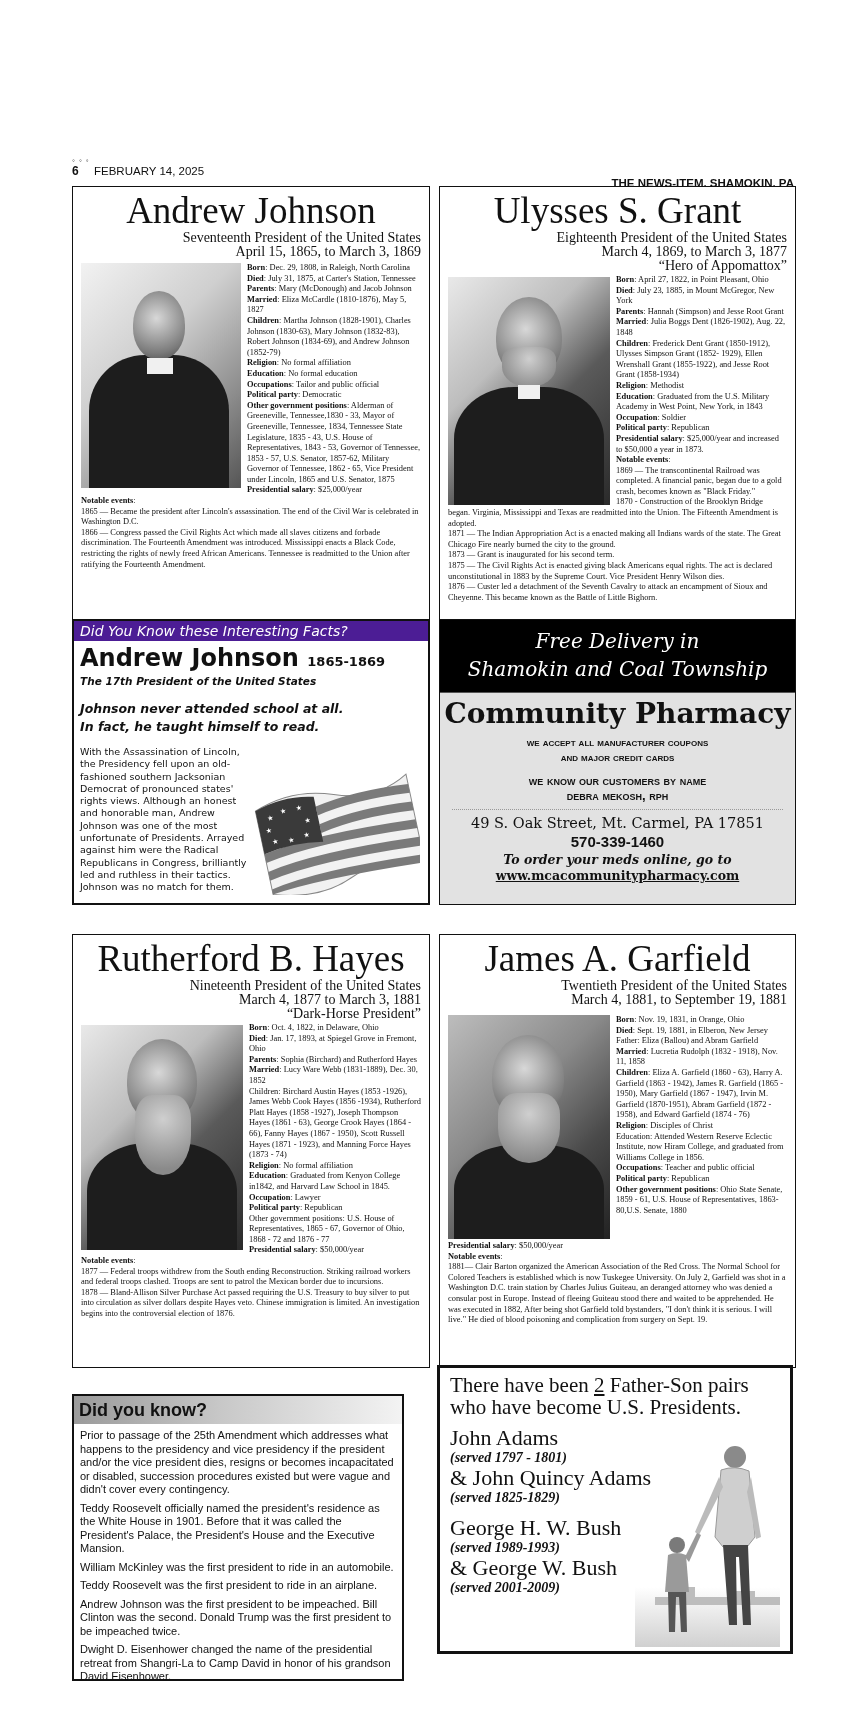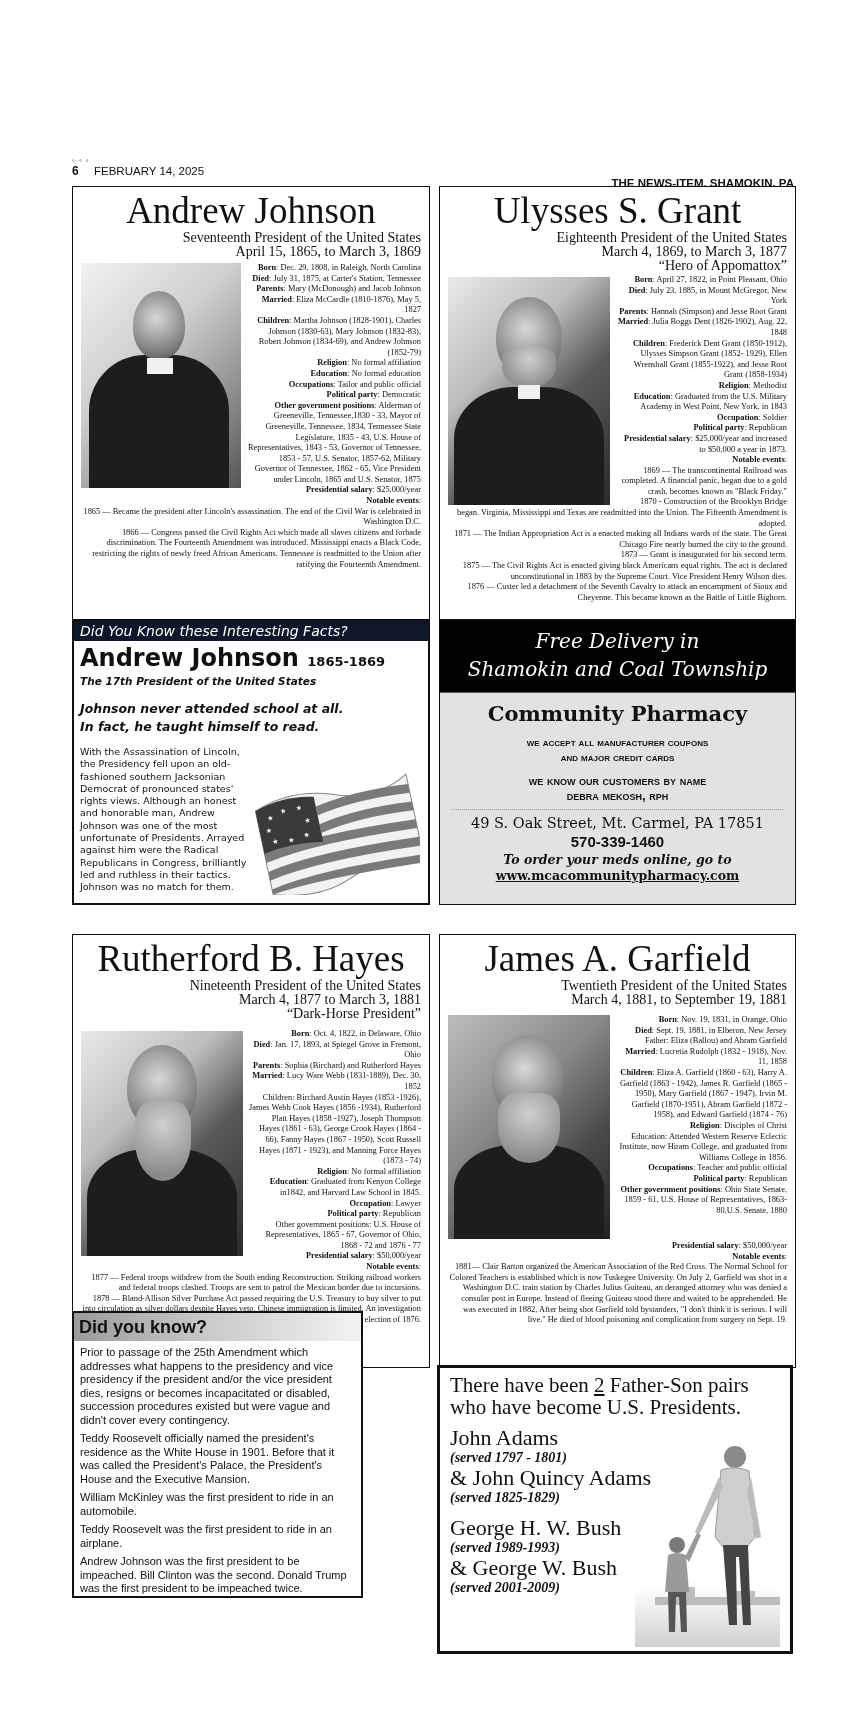--- a/index.html
+++ b/index.html
@@ -8,40 +8,40 @@
 
   .masthead { position: absolute; left: 72px; top: 164px; width: 722px; height: 18px; }
   .masthead .pg { position: absolute; left: 0; top: 0; font-family: "Liberation Sans", sans-serif; font-weight: bold; font-size: 12px; }
   .masthead .dots { position: absolute; left: 0; top: -6px; font-size: 6px; letter-spacing: 1px; color: #444; font-family: "DejaVu Sans", sans-serif; }
   .masthead .date { position: absolute; left: 22px; top: 1px; font-family: "Liberation Sans", sans-serif; font-size: 11.5px; }
   .masthead .paper { position: absolute; right: 0; top: 13px; font-family: "Liberation Sans", sans-serif; font-weight: bold; font-size: 11.5px; }
 
   .box { position: absolute; border: 1.3px solid #111; background: #fff; overflow: hidden; }
   .pres-title { text-align: center; font-family: "Liberation Serif", serif; font-size: 37px; line-height: 40px; margin-top: 4px; }
   .pres-sub { text-align: right; font-size: 14px; line-height: 14px; }
-  .bio { font-size: 8.4px; line-height: 10.6px; text-align: right; }
+  .bio { font-size: 8.4px; line-height: 10.6px; }
   .bio b { font-weight: bold; }
   .photo { float: left; margin: 0 6px 2px 0; background: linear-gradient(135deg,#e9e9e9 0%,#bdbdbd 35%,#5a5a5a 60%,#2a2a2a 100%); position: relative; overflow: hidden; }
   .photo .head { position: absolute; border-radius: 50% 50% 45% 45%; background: radial-gradient(circle at 45% 40%, #d8d8d8, #7a7a7a 70%, #444); }
   .photo .beard { position: absolute; border-radius: 30% 30% 50% 50%; background: radial-gradient(circle at 50% 30%, #cfcfcf, #8a8a8a 80%); }
   .photo .coat { position: absolute; background: #1d1d1d; border-radius: 40% 40% 0 0; }
   .photo .collar { position: absolute; background: #f0f0f0; }
   .ev { margin-top: 0; }
 
-  .facts-hdr { background: #0f172a; color: #fff; font-family: "DejaVu Sans", sans-serif; font-style: italic; font-size: 14px; line-height: 20px; padding-left: 6px; }
+  .facts-hdr { background: #4c1d95; color: #fff; font-family: "DejaVu Sans", sans-serif; font-style: italic; font-size: 14px; line-height: 20px; padding-left: 6px; }
   .facts-name { font-family: "DejaVu Sans", sans-serif; font-weight: bold; font-size: 24px; line-height: 26px; padding-left: 6px; margin-top: 4px; }
   .facts-name .yr { font-size: 13px; font-weight: bold; }
   .facts-ttl { font-family: "DejaVu Sans", sans-serif; font-style: italic; font-weight: bold; font-size: 10.5px; padding-left: 6px; line-height: 13px; }
   .facts-quote { font-family: "DejaVu Sans", sans-serif; font-style: italic; font-weight: bold; font-size: 12.5px; line-height: 18px; padding-left: 6px; margin-top: 12px; }
   .facts-body { font-family: "DejaVu Sans", sans-serif; font-size: 9.5px; line-height: 12.3px; padding-left: 6px; margin-top: 10px; width: 180px; }
   .flag { position: absolute; right: 8px; bottom: 8px; width: 170px; height: 140px; }
 
   .ad-top { background: #000; color: #fff; text-align: center; font-family: "DejaVu Serif", serif; font-style: italic; font-size: 20px; line-height: 28px; height: 72px; padding-top: 7px; }
   .ad-body { background: #e2e2e2; height: calc(100% - 72px); text-align: center; border-top: 1px solid #555; }
-  .ad-name { font-family: "DejaVu Serif", serif; font-weight: bold; font-size: 21px; line-height: 30px; padding-top: 6px; }
+  .ad-name { font-family: "DejaVu Serif", serif; font-weight: bold; font-size: 28px; line-height: 30px; padding-top: 6px; }
   .ad-sc { font-family: "Liberation Sans", sans-serif; font-weight: bold; font-size: 11px; line-height: 15px; font-variant: small-caps; text-transform: lowercase; }
   .ad-sc.big { font-size: 13px; }
   .ad-dots { border-top: 1.5px dotted #999; margin: 6px 12px 4px 12px; }
   .ad-addr { font-family: "DejaVu Serif", serif; font-size: 14.5px; line-height: 18px; }
   .ad-phone { font-family: "Liberation Sans", sans-serif; font-weight: bold; font-size: 15px; line-height: 20px; }
   .ad-order { font-family: "DejaVu Serif", serif; font-style: italic; font-weight: bold; font-size: 12.5px; line-height: 16px; }
   .ad-url { font-family: "DejaVu Serif", serif; font-weight: bold; font-size: 12.5px; line-height: 16px; text-decoration: underline; }
 
   .dyk-hdr { background: linear-gradient(90deg, #9a9a9a 0%, #c8c8c8 45%, #f3f3f3 100%); font-family: "Liberation Sans", sans-serif; font-weight: bold; font-size: 18px; line-height: 28px; padding-left: 5px; height: 28px; }
   .dyk-p { font-family: "Liberation Sans", sans-serif; font-size: 11px; line-height: 13.5px; padding: 0 6px; margin-top: 5px; }
@@ -172,21 +172,21 @@
     <div class="ad-order">To order your meds online, go to</div>
     <div class="ad-url">www.mcacommunitypharmacy.com</div>
   </div>
 </div>
 
 <div class="box" style="left:72px; top:934px; width:358px; height:434px; padding:0 8px;">
   <div class="pres-title">Rutherford B. Hayes</div>
   <div class="pres-sub">Nineteenth President of the United States</div>
   <div class="pres-sub">March 4, 1877 to March 3, 1881</div>
   <div class="pres-sub">“Dark-Horse President”</div>
-  <div class="bio" style="margin-top:8px;">
+  <div class="bio" style="margin-top:2px;">
     <div class="photo" style="width:162px; height:225px; margin-top:2px;">
       <div class="coat" style="left:6px; top:118px; width:150px; height:120px;"></div>
       <div class="head" style="left:46px; top:14px; width:70px; height:84px;"></div>
       <div class="beard" style="left:54px; top:70px; width:56px; height:80px;"></div>
     </div>
     <div><b>Born</b><span>: Oct. 4, 1822, in Delaware, Ohio</span></div>
     <div><b>Died</b><span>: Jan. 17, 1893, at Spiegel Grove in Fremont, Ohio</span></div>
     <div><b>Parents</b><span>: Sophia (Birchard) and Rutherford Hayes</span></div>
     <div><b>Married</b><span>: Lucy Ware Webb (1831-1889), Dec. 30, 1852</span></div>
     <div><b></b><span>Children: Birchard Austin Hayes (1853 -1926), James Webb Cook Hayes (1856 -1934), Rutherford Platt Hayes (1858 -1927), Joseph Thompson Hayes (1861 - 63), George Crook Hayes (1864 - 66), Fanny Hayes (1867 - 1950), Scott Russell Hayes (1871 - 1923), and Manning Force Hayes (1873 - 74)</span></div>
@@ -221,21 +221,21 @@
     <div><b></b><span>Education: Attended Western Reserve Eclectic Institute, now Hiram College, and graduated from Williams College in 1856.</span></div>
     <div><b>Occupations</b><span>: Teacher and public official</span></div>
     <div><b>Political party</b><span>: Republican</span></div>
     <div><b>Other government positions</b><span>: Ohio State Senate, 1859 - 61, U.S. House of Representatives, 1863-80,U.S. Senate, 1880</span></div>
     <div style="clear:both;"><b>Presidential salary</b><span>: $50,000/year</span></div>
     <div><b>Notable events</b><span>:</span></div>
     <div class="ev">1881— Clair Barton organized the American Association of the Red Cross. The Normal School for Colored Teachers is established which is now Tuskegee University.  On July 2, Garfield was shot in a Washington D.C. train station  by Charles Julius Guiteau, an deranged attorney who was denied a consular post in Europe. Instead of fleeing Guiteau stood there and waited to be apprehended. He was executed in 1882, After being shot Garfield told bystanders, "I don't think it is serious. I will live." He died of blood poisoning and complication from surgery on Sept. 19.</div>
   </div>
 </div>
 
-<div class="box" style="left:72px; top:1311px; width:291px; height:287px; border-width:2px;">
+<div class="box" style="left:72px; top:1394px; width:332px; height:287px; border-width:2px;">
   <div class="dyk-hdr">Did you know?</div>
   <div class="dyk-p">Prior to passage of the 25th Amendment which addresses what happens to the presidency and vice presidency if the president and/or the vice president dies, resigns or becomes incapacitated or disabled, succession procedures existed but were vague and didn't cover every contingency.</div>
   <div class="dyk-p">Teddy Roosevelt officially named the president's residence as the White House in 1901. Before that it was called the President's Palace, the President's House and the Executive Mansion.</div>
   <div class="dyk-p">William McKinley was the first president to ride in an automobile.</div>
   <div class="dyk-p">Teddy Roosevelt was the first president to ride in an airplane.</div>
   <div class="dyk-p">Andrew Johnson was the first president to be impeached. Bill Clinton was the second. Donald Trump was the first president to be impeached twice.</div>
   <div class="dyk-p">Dwight D. Eisenhower changed the name of the presidential retreat from Shangri-La to Camp David in honor of his grandson David Eisenhower.</div>
 </div>
 
 <div class="box" style="left:437px; top:1365px; width:356px; height:289px; border-width:3px;">

